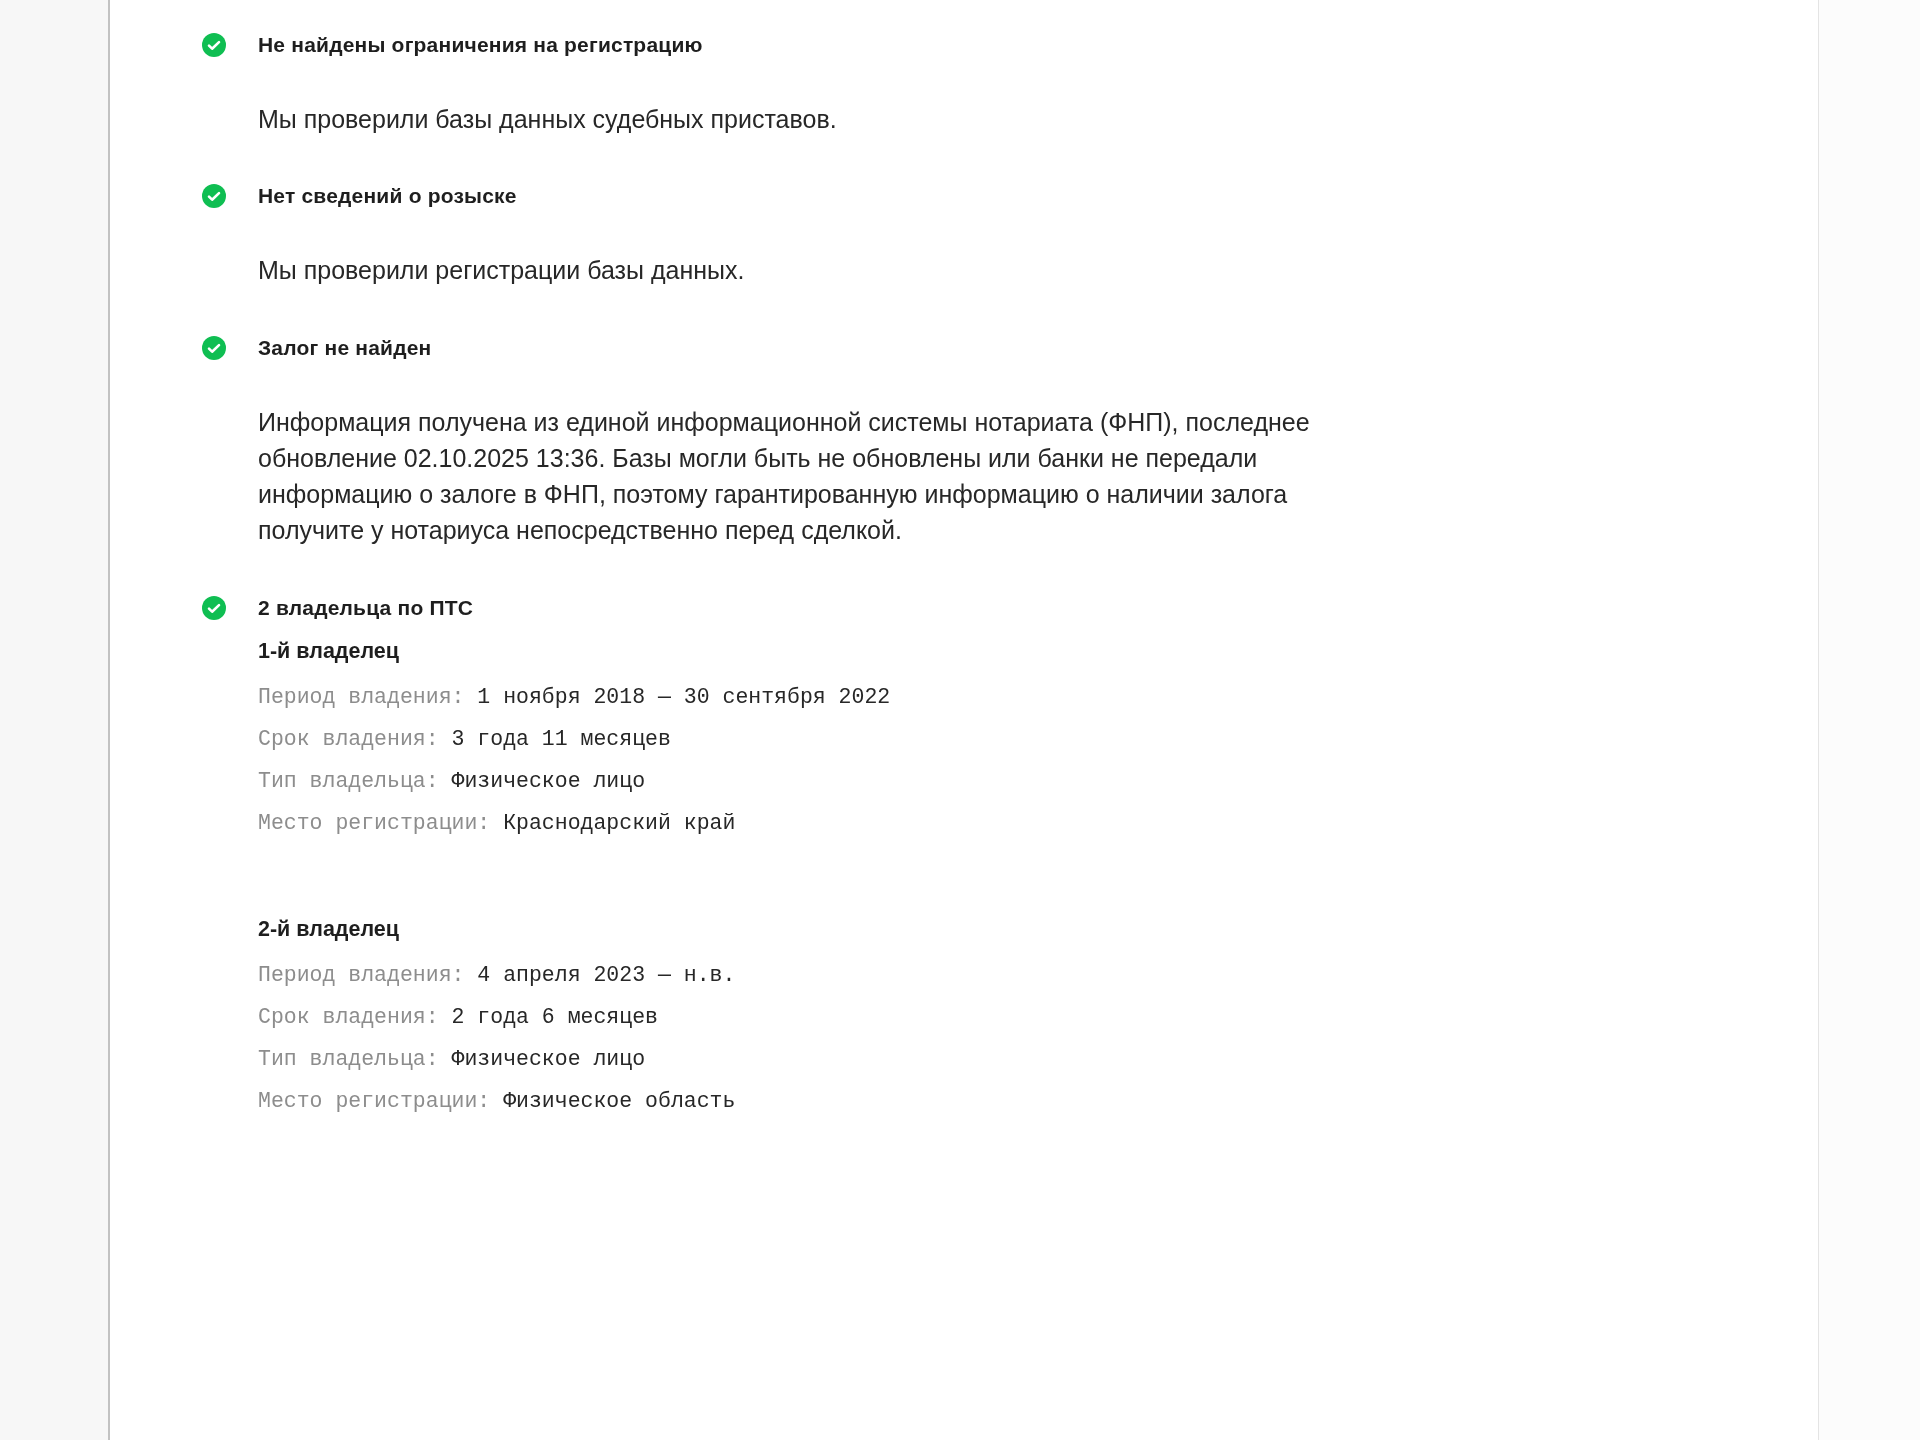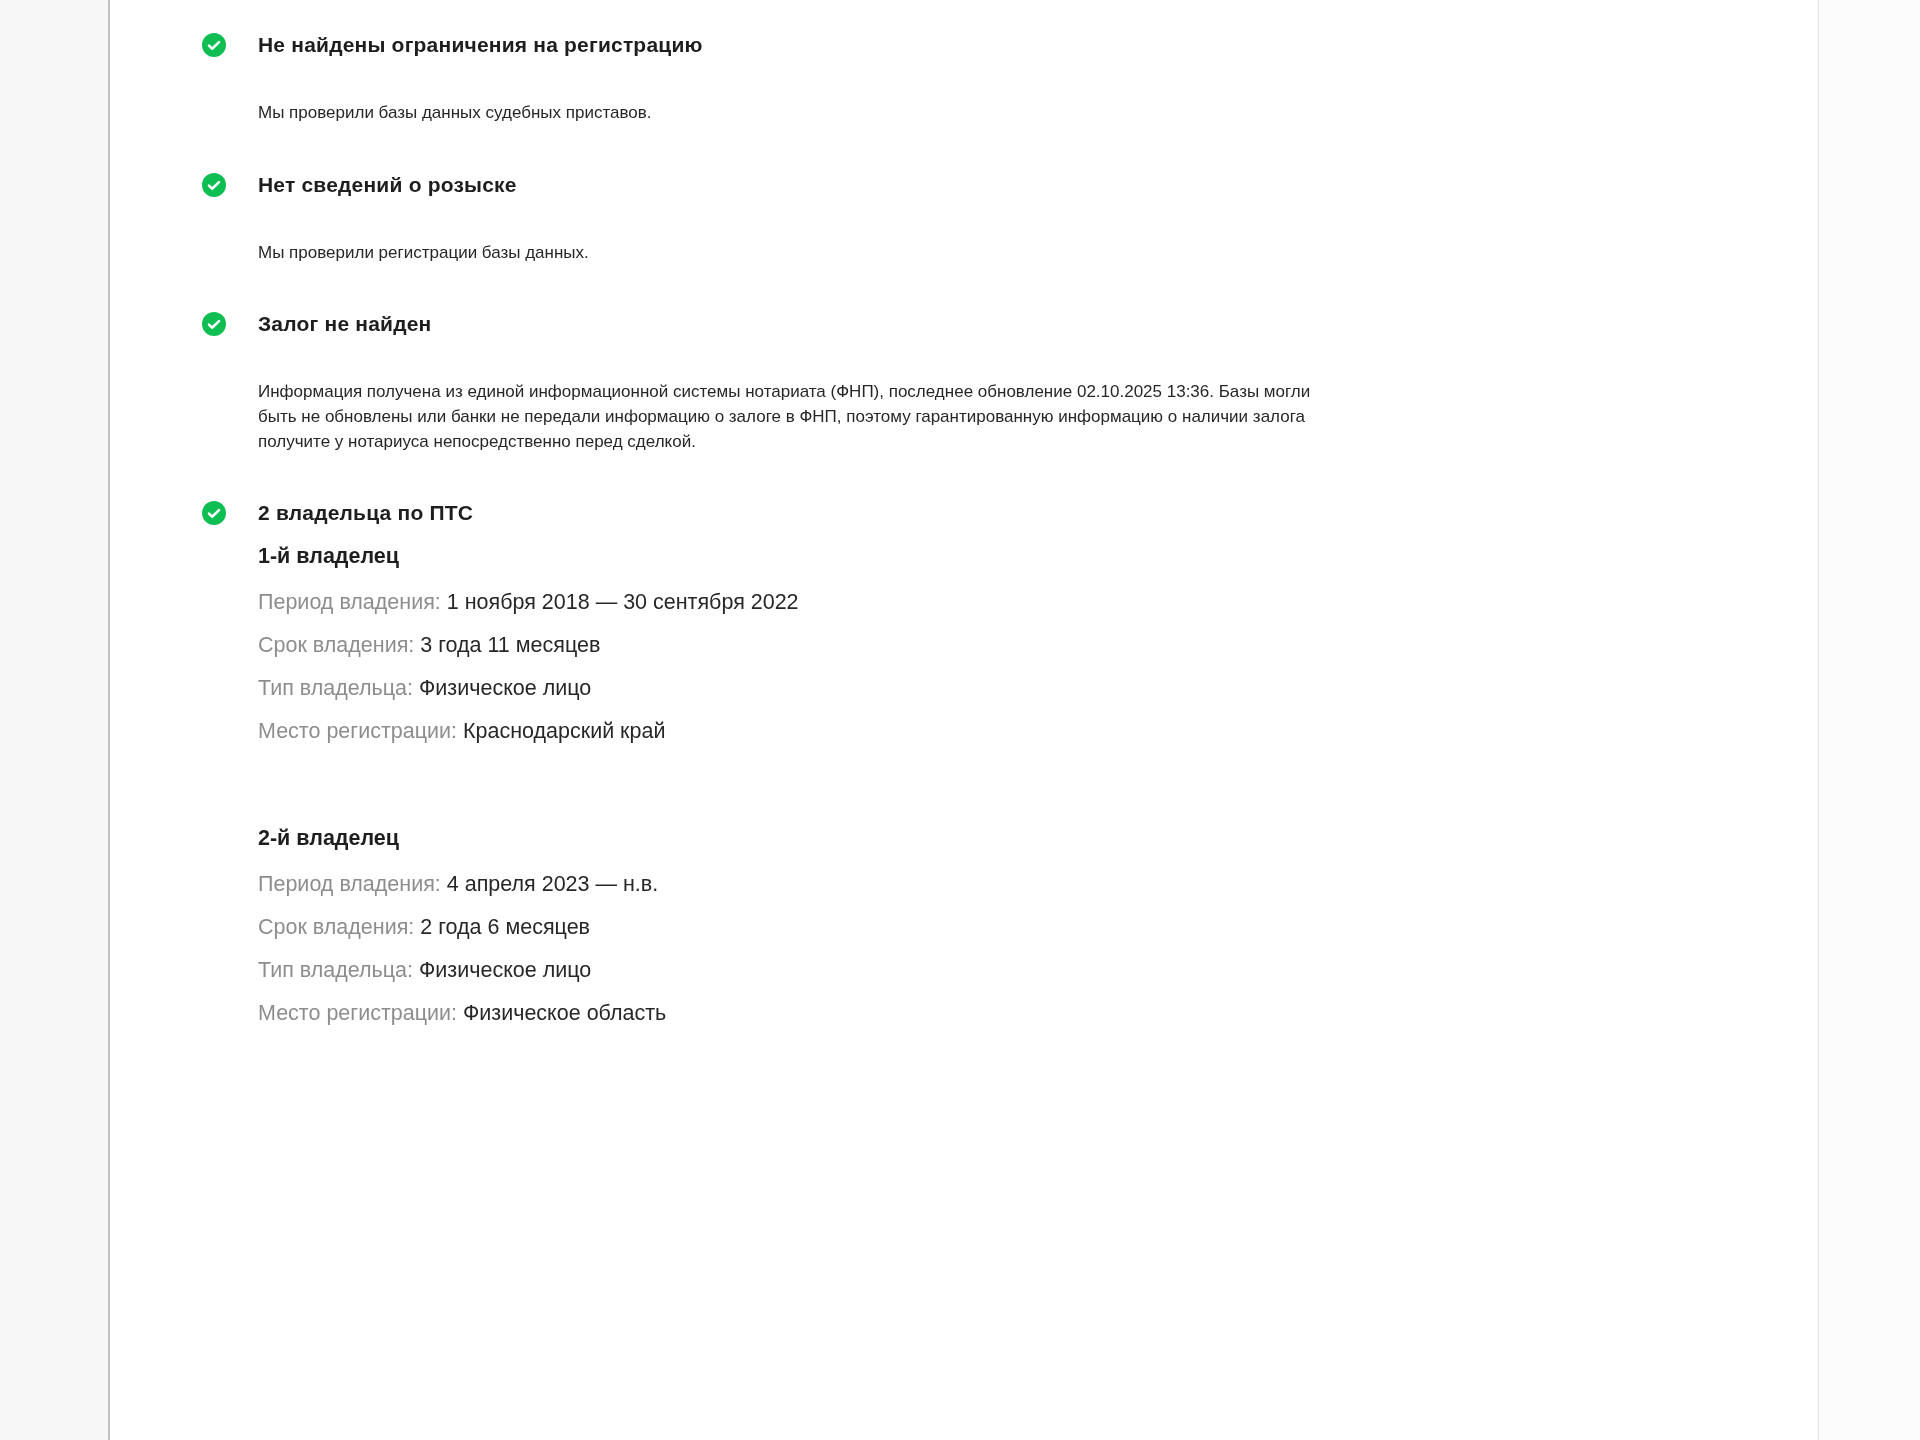--- a/index.html
+++ b/index.html
@@ -52,38 +52,39 @@
     font-size: 21px;
     font-weight: 700;
     color: var(--heading);
     letter-spacing: 0.2px;
   }
   .section-body {
     margin-left: 56px;
     margin-top: 19px;
   }
   .section-desc {
-    font-size: 17px;
+    font-size: 25px;
     line-height: 1.45;
     color: var(--body);
     max-width: 1085px;
     margin-top: 44px;
   }
   .owner-block { margin-top: 14px; }
   .owner-block + .owner-block { margin-top: 82px; }
   .owner-name {
     font-size: 21.5px;
     font-weight: 700;
     color: var(--heading);
     margin-bottom: 21px;
   }
   .owner-row {
     font-size: 21.5px;
     color: var(--body);
     margin-bottom: 18px;
+    font-family: Liberation Mono, monospace;
   }
   .owner-row .row-label { color: var(--label); }
   .owner-row .row-value { color: var(--body); }
 </style>
 </head>
 <body>
 
 <div class="left-rail"></div>
 
 <div class="content">

